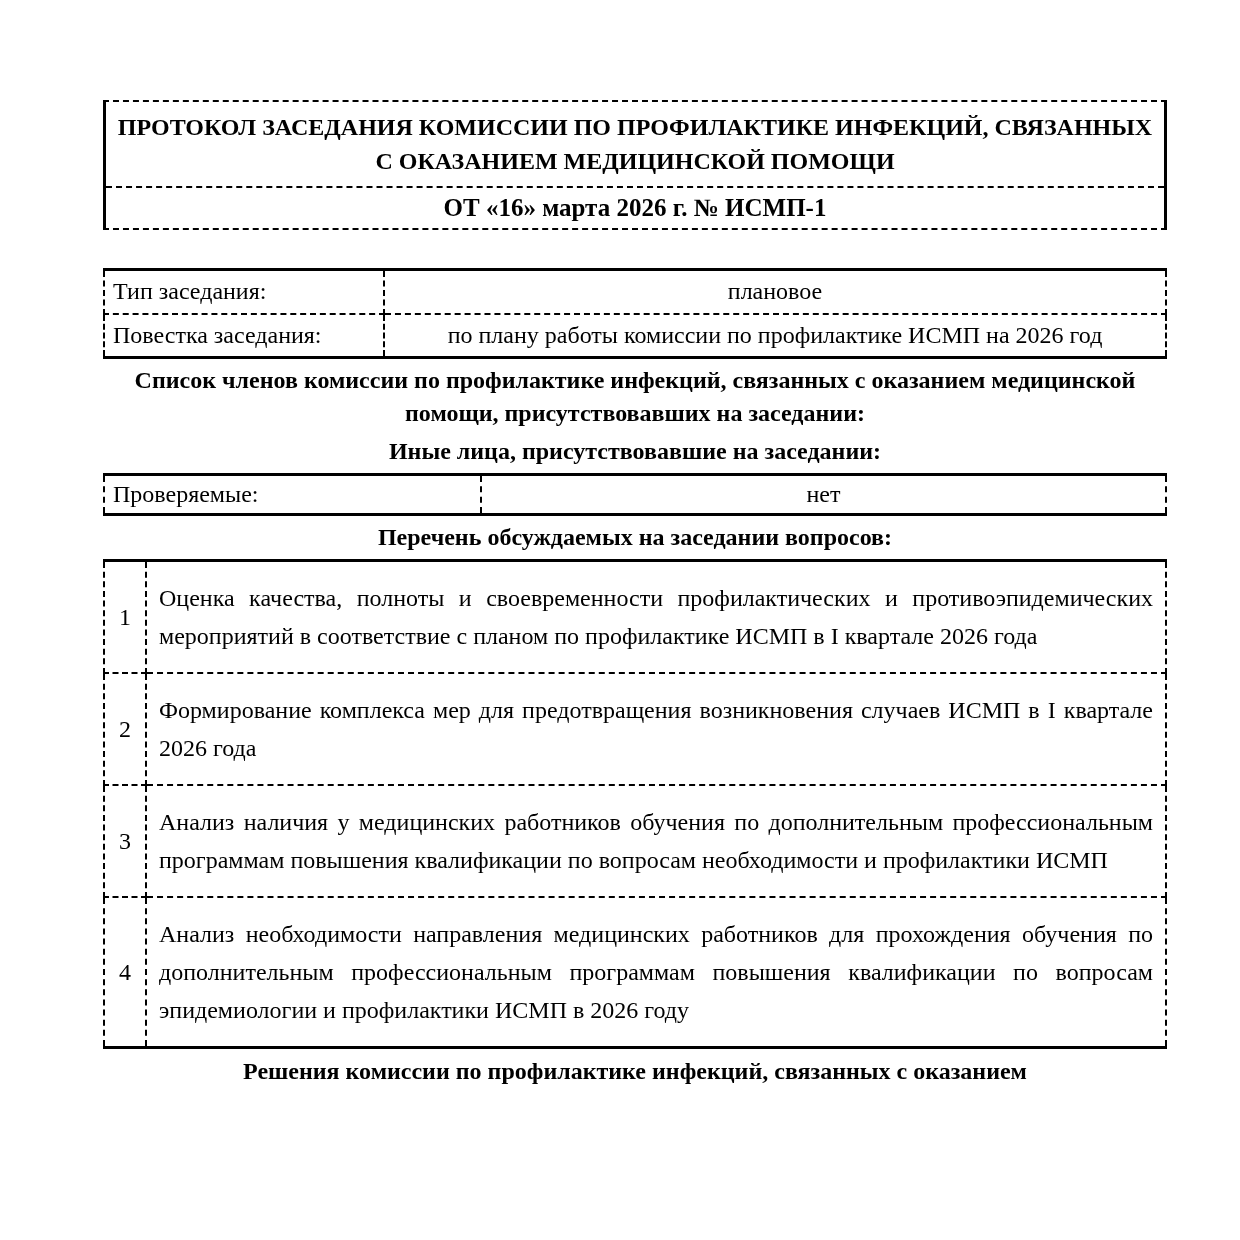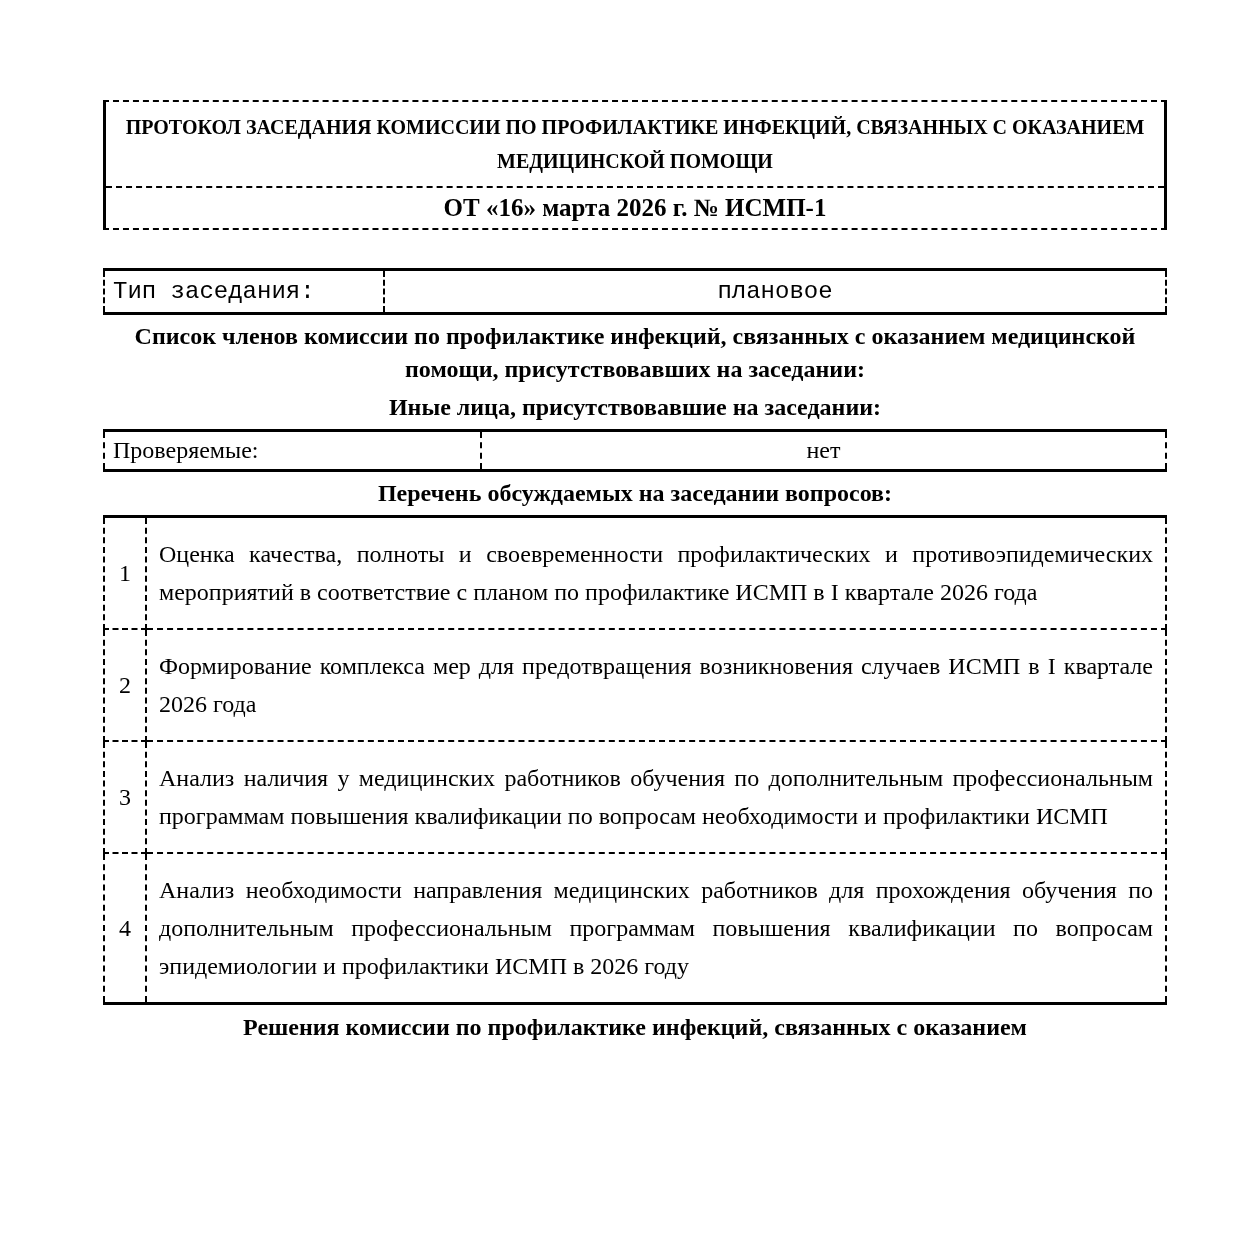--- a/index.html
+++ b/index.html
@@ -20,21 +20,21 @@
   
   .header-box {
     border-top: 2px dashed #000;
     border-bottom: 2px dashed #000;
     border-left: 3px solid #000;
     border-right: 3px solid #000;
     text-align: center;
   }
   .header-title {
     font-weight: bold;
-    font-size: 20px;
+    font-size: 24px;
     line-height: 34px;
     padding: 8px 6px 8px 6px;
   }
   .header-date {
     border-top: 2px dashed #000;
     font-weight: bold;
     font-size: 25px;
     line-height: 26px;
     padding: 7px 19px;
   }
@@ -53,21 +53,21 @@
     border-right: 2px dashed #000;
   }
   table.doc-table td {
     border: 2px dashed #000;
     vertical-align: middle;
     padding: 5px 8px;
   }
   td.label-cell { text-align: left; }
   td.value-cell { text-align: center; }
 
-  .meeting-table { margin-top: 38px; font-family: Liberation Mono, monospace; }
+  .meeting-table { margin-top: 38px; }
   .meeting-table td.label-cell { width: 280px; }
   .meeting-table td { height: 44px; line-height: 31px; }
 
   .people-table td.label-cell { width: 377px; }
   .people-table td { height: 40px; }
 
   
   .section-heading {
     font-weight: bold;
     font-size: 24px;
@@ -100,20 +100,24 @@
       <div class="header-title">ПРОТОКОЛ ЗАСЕДАНИЯ КОМИССИИ ПО ПРОФИЛАКТИКЕ ИНФЕКЦИЙ, СВЯЗАННЫХ С ОКАЗАНИЕМ МЕДИЦИНСКОЙ ПОМОЩИ</div>
       <div class="header-date">ОТ «16» марта 2026 г. № ИСМП-1</div>
     </div>
 
     <table class="doc-table meeting-table">
       <tbody>
           <tr>
         <td class="label-cell">Тип заседания:</td>
         <td class="value-cell">плановое</td>
       </tr>
+      <tr>
+        <td class="label-cell">Повестка заседания:</td>
+        <td class="value-cell">по плану работы комиссии по профилактике ИСМП на 2026 год</td>
+      </tr>
     </tbody>
       </table>
 
     <div class="section-heading">Список членов комиссии по профилактике инфекций, связанных с оказанием медицинской помощи, присутствовавших на заседании:</div>
 
     <div class="section-heading">Иные лица, присутствовавшие на заседании:</div>
     <table class="doc-table people-table">
       <tbody>
       <tr>
         <td class="label-cell">Проверяемые:</td>

